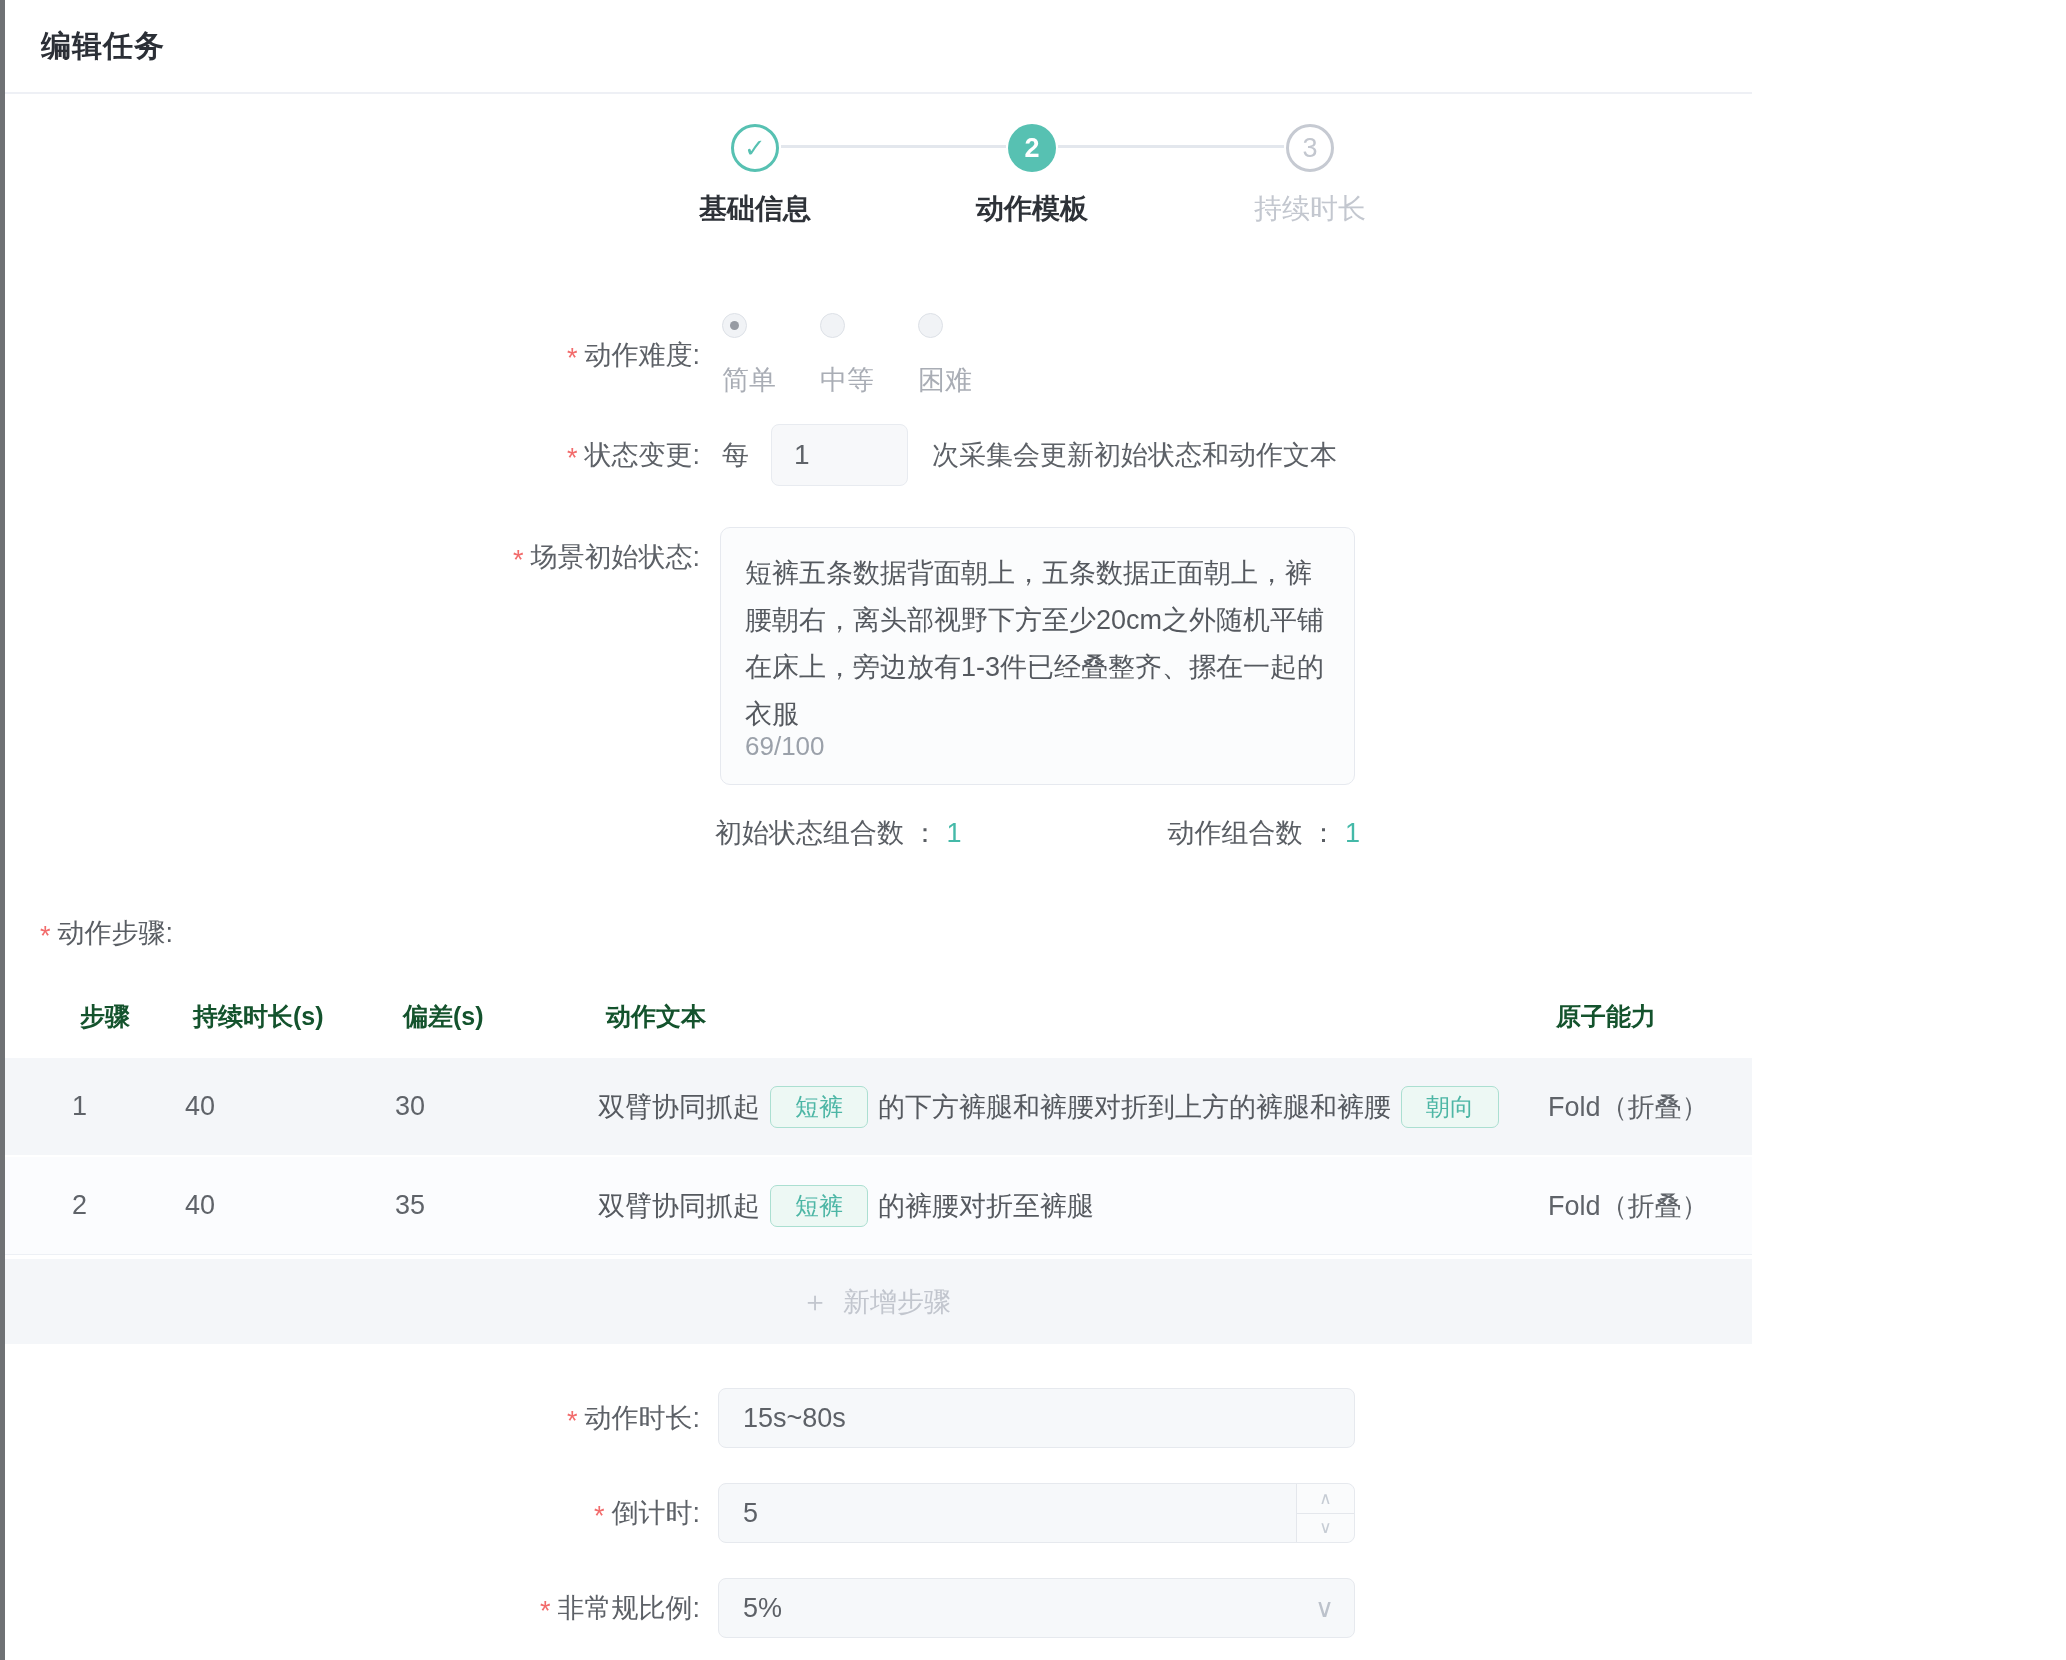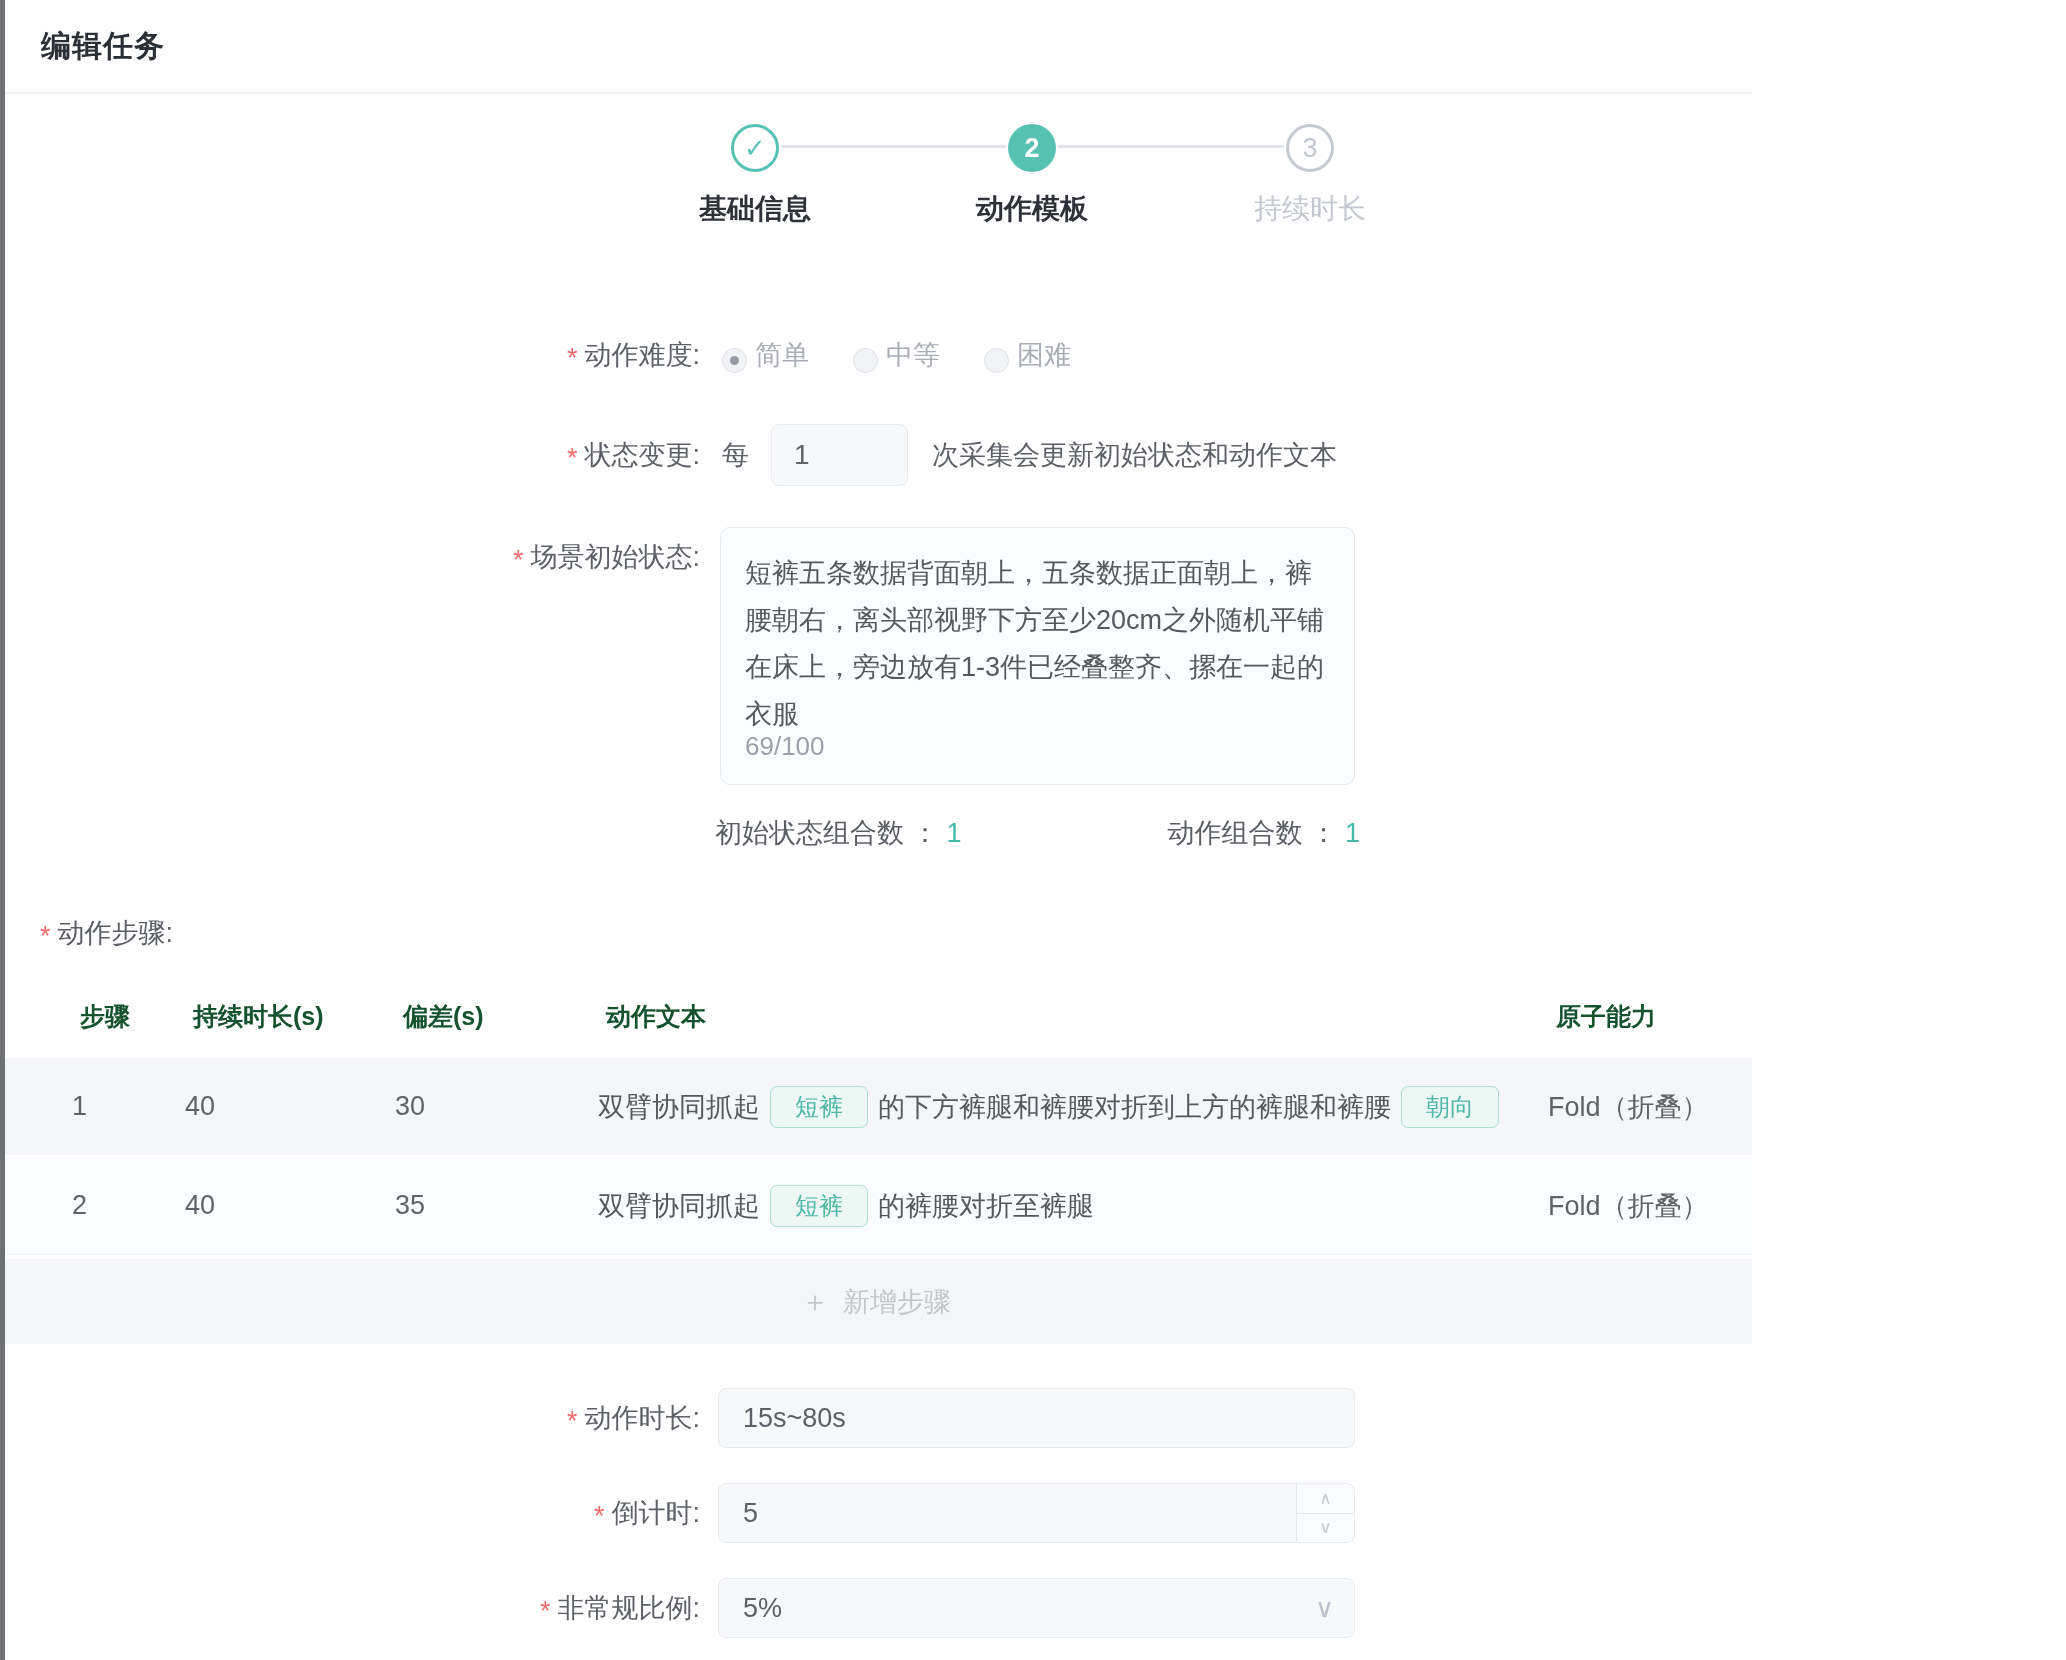--- a/index.html
+++ b/index.html
@@ -27,21 +27,21 @@
   .step-label.pending{color:#c3c7cf;font-weight:400;}
 
   
   .form-row{position:absolute;left:0;right:0;display:flex;align-items:center;}
   .f-label{width:700px;flex:0 0 700px;display:flex;justify-content:flex-end;align-items:center;
            gap:7px;font-size:27px;color:#5d6167;}
   .req{color:#f26c6c;font-size:27px;transform:translateY(3px);}
   .f-content{display:flex;align-items:center;margin-left:22px;}
 
   
-  .radio-opt{display:inline-flex;align-items:flex-end;gap:8px;margin-right:44px;cursor:pointer;}
+  .radio-opt{display:inline-flex;align-items:flex-start;gap:24px;margin-right:44px;cursor:pointer;flex-direction:column;}
   .radio-circle{width:25px;height:25px;border-radius:50%;background:#f1f3f6;border:1px solid #dde1e7;
                 box-sizing:border-box;display:flex;align-items:center;justify-content:center;}
   .radio-opt .dot{display:none;}
   .radio-opt.checked .dot{display:block;width:9px;height:9px;border-radius:50%;background:#979ba3;}
   .radio-label{font-size:27px;color:#a9adb5;}
 
   
   .mini-input{width:137px;height:62px;border:1px solid #e8ebf0;border-radius:8px;background:#f7f8fa;
               box-sizing:border-box;display:flex;align-items:center;padding-left:22px;
               font-size:28px;color:#5f6369;}

